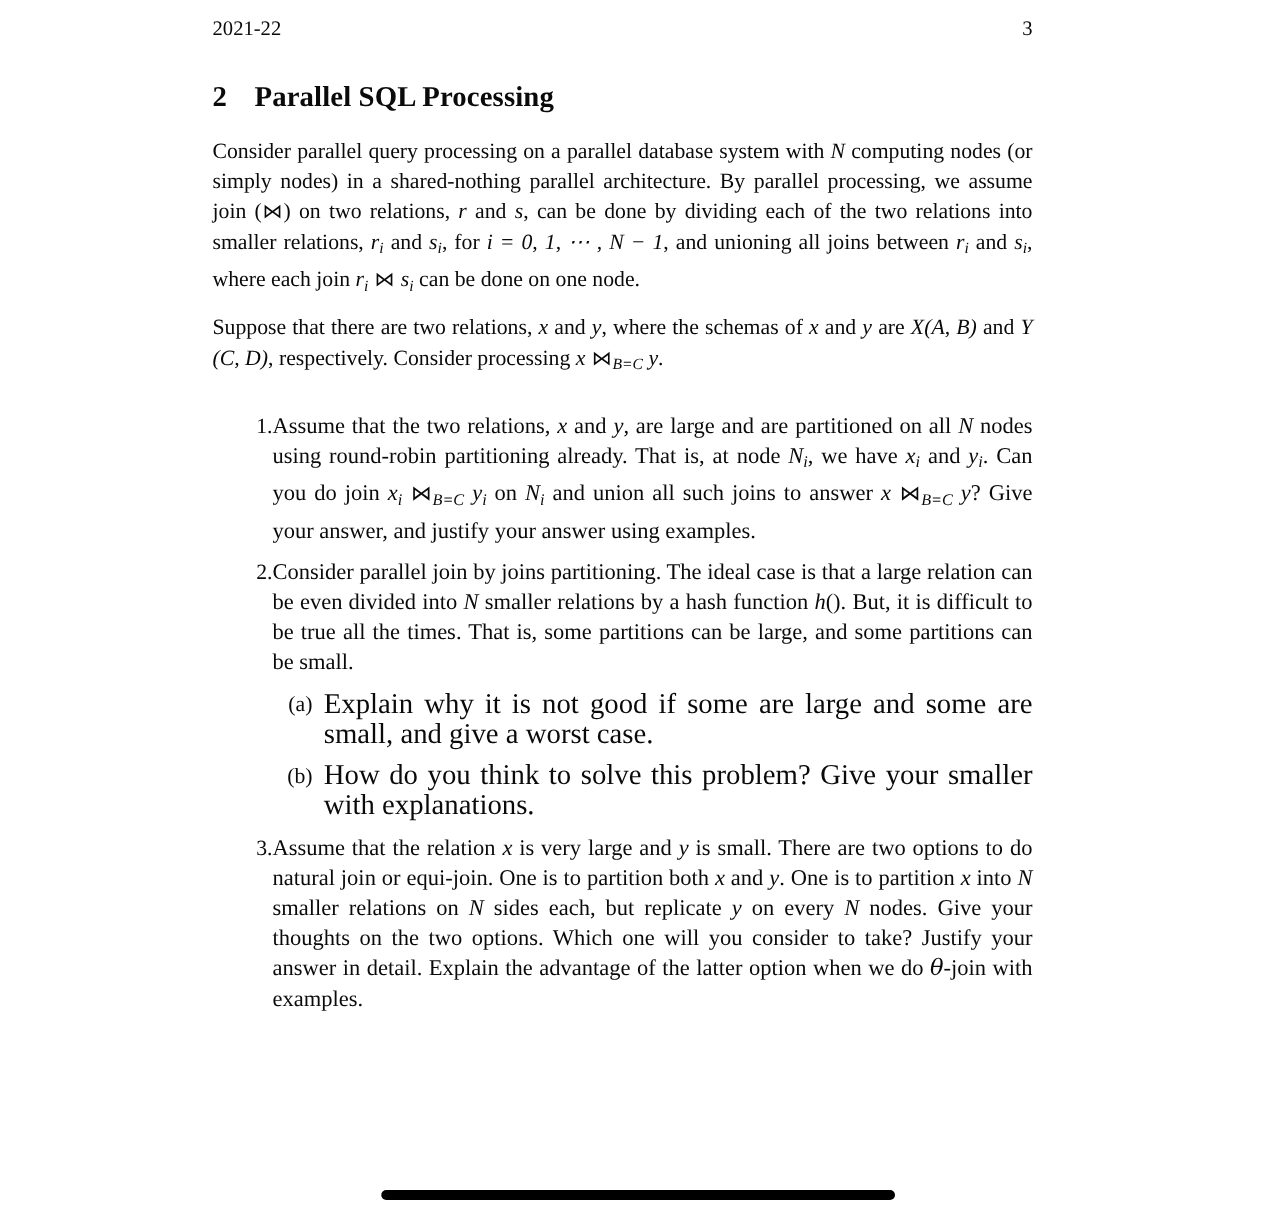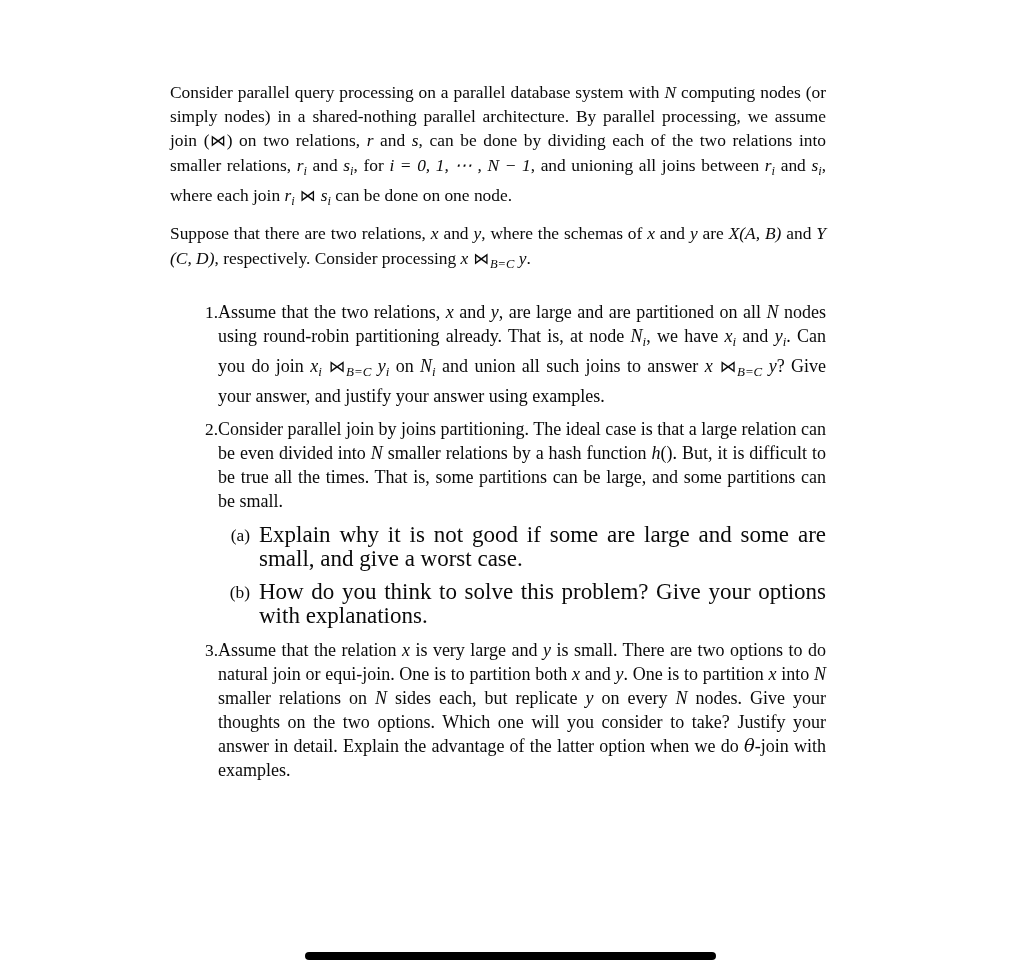--- a/index.html
+++ b/index.html
@@ -150,23 +150,28 @@
     height: 8px;
     background: #000000;
     border-radius: 4px;
   }
 </style>
 </head>
 <body>
 
 <div class="page">
 
+  <div class="runhead">
+    <span>2021-22</span>
+    <span>3</span>
+  </div>
 
   <div class="content">
 
+    <h1 class="section"><span class="secnum">2</span><span>Parallel SQL Processing</span></h1>
 
     <p class="body para1"><span>Consider parallel query processing on a parallel database system with </span><span class="mi">N</span><span> computing nodes (or simply nodes) in a shared-nothing parallel architecture. By parallel processing, we assume join (</span><span class="bowtie">⋈</span><span>) on two relations, </span><span class="mi">r</span><span> and </span><span class="mi">s</span><span>, can be done by dividing each of the two relations into smaller relations, </span><span class="mi">r</span><span class="sub">i</span><span> and </span><span class="mi">s</span><span class="sub">i</span><span>, for </span><span class="mi">i = 0, 1, ⋯ , N − 1</span><span>, and unioning all joins between </span><span class="mi">r</span><span class="sub">i</span><span> and </span><span class="mi">s</span><span class="sub">i</span><span>, where each join </span><span class="mi">r</span><span class="sub">i</span> <span class="bowtie">⋈</span> <span class="mi">s</span><span class="sub">i</span><span> can be done on one node.</span></p>
 
     <p class="body para2"><span>Suppose that there are two relations, </span><span class="mi">x</span><span> and </span><span class="mi">y</span><span>, where the schemas of </span><span class="mi">x</span><span> and </span><span class="mi">y</span><span> are </span><span class="mi">X(A, B)</span><span> and </span><span class="mi">Y (C, D)</span><span>, respectively. Consider processing </span><span class="mi">x</span> <span class="bowtie">⋈</span><span class="sub">B=C</span> <span class="mi">y</span><span>.</span></p>
 
     <ol class="enum1">
 
       <li>
         <span class="marker">1.</span>
         <span class="itemtext"><span>Assume that the two relations, </span><span class="mi">x</span><span> and </span><span class="mi">y</span><span>, are large and are partitioned on all </span><span class="mi">N</span><span> nodes using round-robin partitioning already. That is, at node </span><span class="mi">N</span><span class="sub">i</span><span>, we have </span><span class="mi">x</span><span class="sub">i</span><span> and </span><span class="mi">y</span><span class="sub">i</span><span>. Can you do join </span><span class="mi">x</span><span class="sub">i</span> <span class="bowtie">⋈</span><span class="sub">B=C</span> <span class="mi">y</span><span class="sub">i</span><span> on </span><span class="mi">N</span><span class="sub">i</span><span> and union all such joins to answer </span><span class="mi">x</span> <span class="bowtie">⋈</span><span class="sub">B=C</span> <span class="mi">y</span><span>? Give your answer, and justify your answer using examples.</span></span>
@@ -176,21 +181,21 @@
         <span class="marker">2.</span>
         <span class="itemtext"><span>Consider parallel join by joins partitioning. The ideal case is that a large relation can be even divided into </span><span class="mi">N</span><span> smaller relations by a hash function </span><span class="mi">h</span><span>(). But, it is difficult to be true all the times. That is, some partitions can be large, and some partitions can be small.</span></span>
 
         <ol class="enum2">
           <li>
             <span class="marker">(a)</span>
             <span class="itemtext">Explain why it is not good if some are large and some are small, and give a worst case.</span>
           </li>
           <li>
             <span class="marker">(b)</span>
-            <span class="itemtext">How do you think to solve this problem? Give your options with explanations.</span>
+            <span class="itemtext">How do you think to solve this problem? Give your smaller with explanations.</span>
           </li>
         </ol>
       </li>
 
       <li>
         <span class="marker">3.</span>
         <span class="itemtext"><span>Assume that the relation </span><span class="mi">x</span><span> is very large and </span><span class="mi">y</span><span> is small. There are two options to do natural join or equi-join. One is to partition both </span><span class="mi">x</span><span> and </span><span class="mi">y</span><span>. One is to partition </span><span class="mi">x</span><span> into </span><span class="mi">N</span><span> smaller relations on </span><span class="mi">N</span><span> sides each, but replicate </span><span class="mi">y</span><span> on every </span><span class="mi">N</span><span> nodes. Give your thoughts on the two options. Which one will you consider to take? Justify your answer in detail. Explain the advantage of the latter option when we do </span><span class="theta">θ</span><span>-join with examples.</span></span>
       </li>
 
     </ol>

